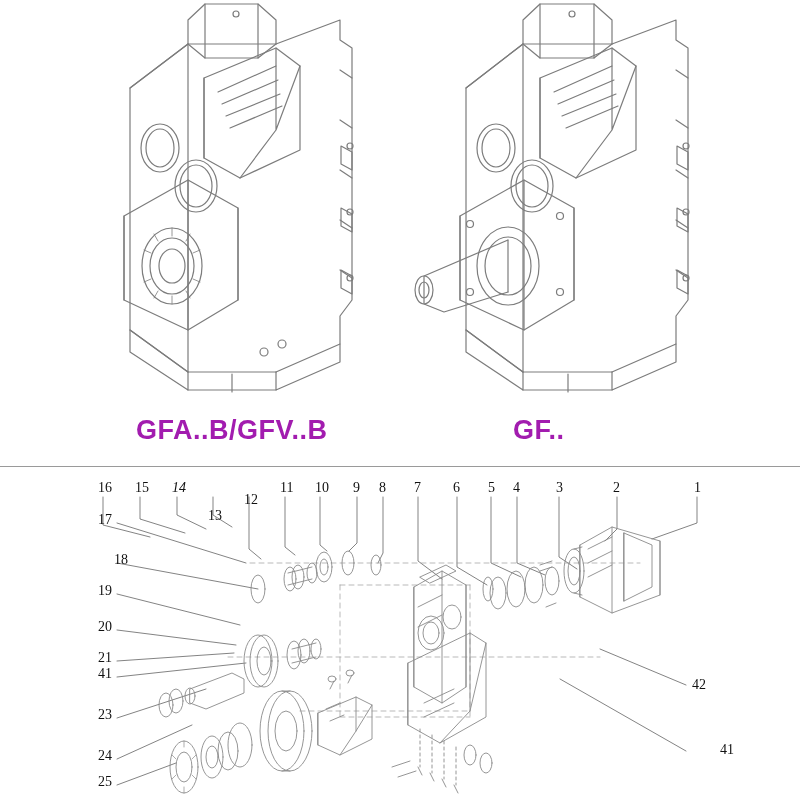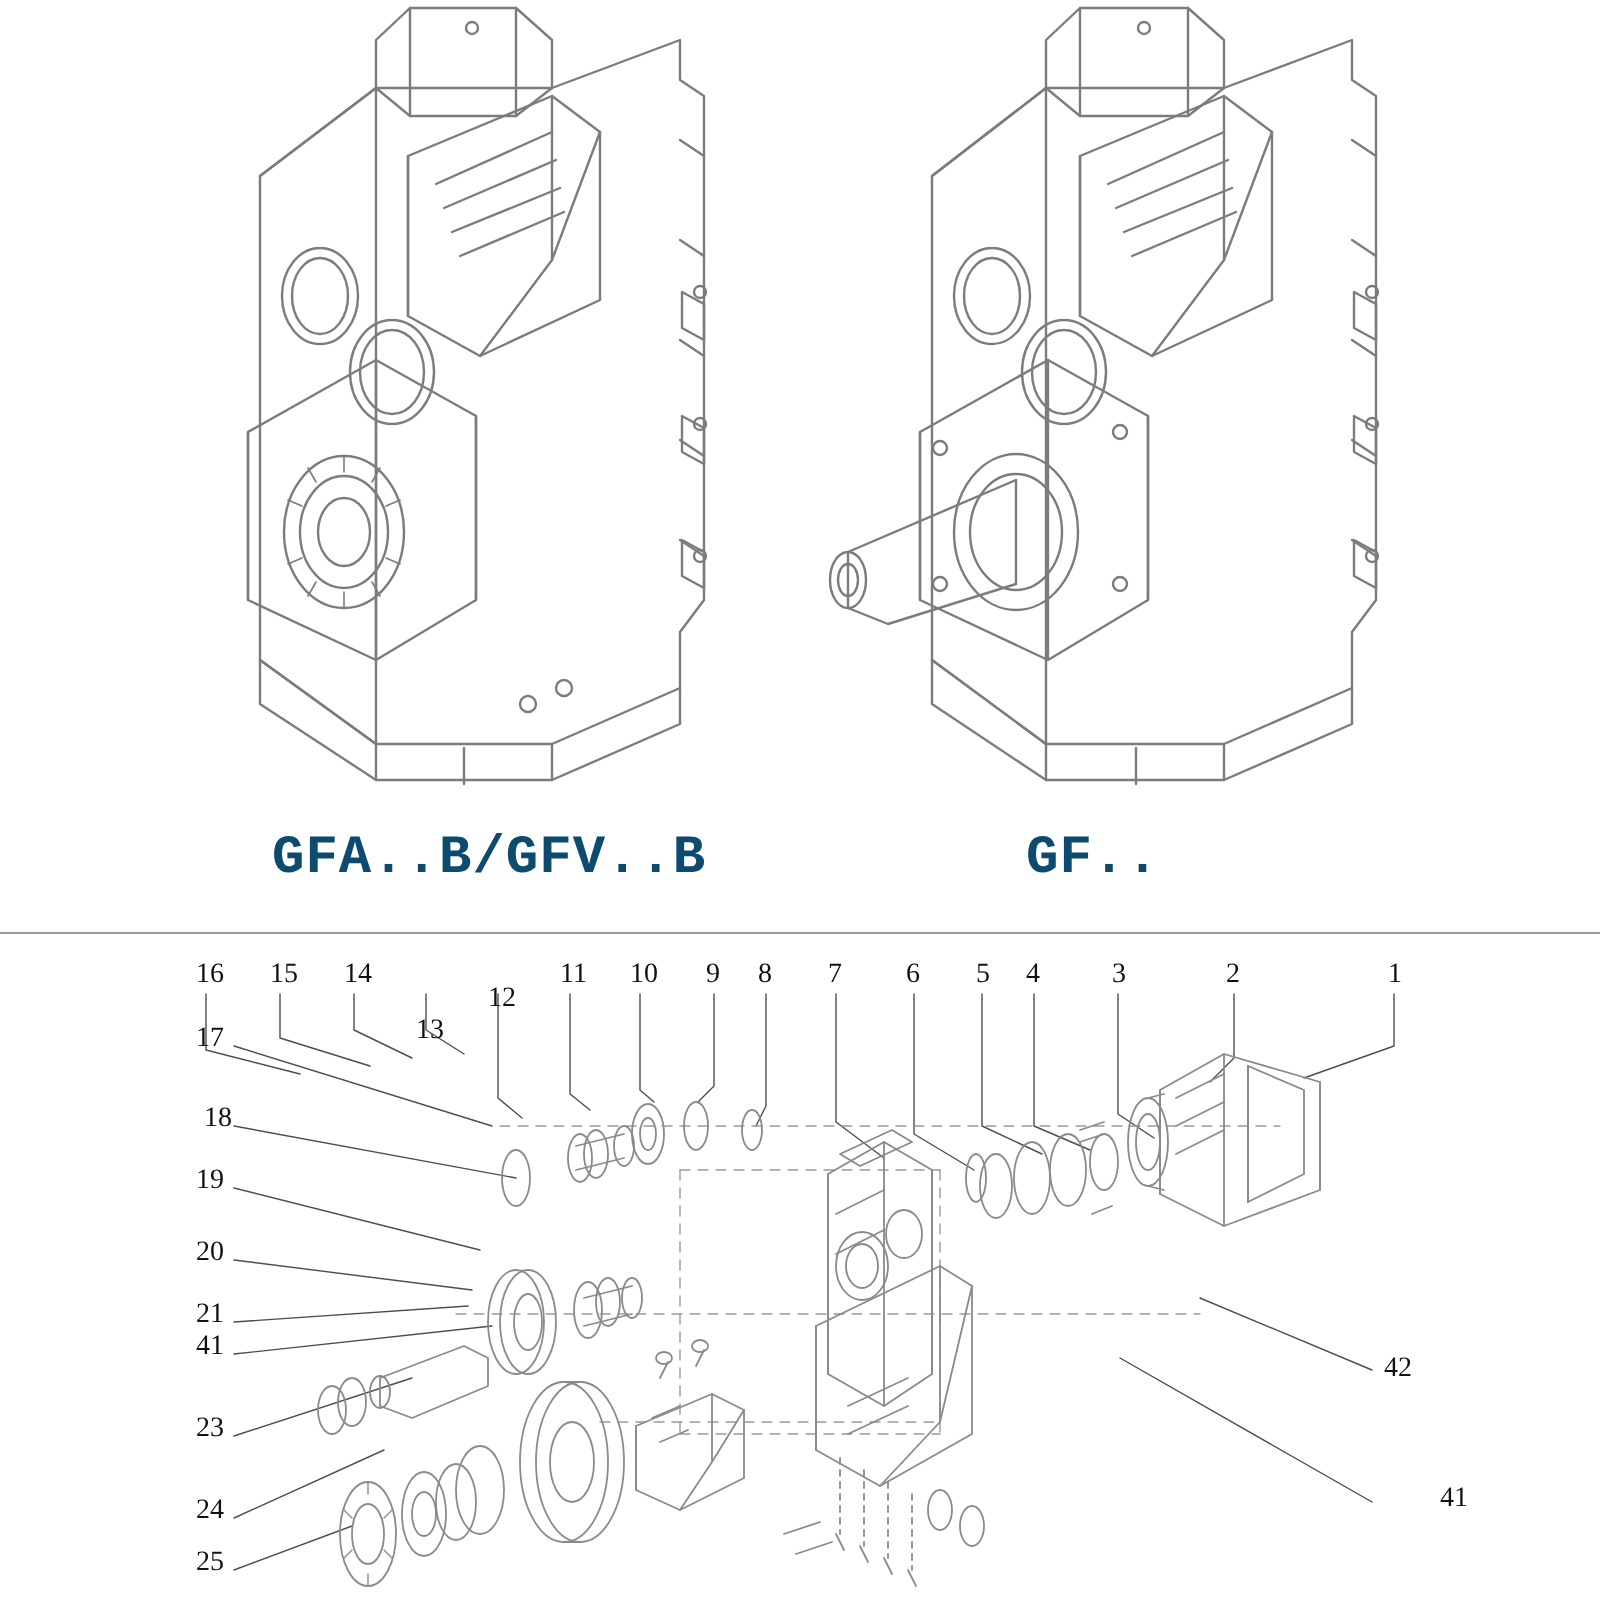--- a/index.html
+++ b/index.html
@@ -30,25 +30,25 @@
   }
   #caption-row {
     position: absolute;
     left: 0;
     top: 405px;
     width: 800px;
     height: 50px;
   }
   .caption {
     position: absolute;
-    font-family: Liberation Mono, monospace;
+    font-family: Liberation Sans, sans-serif;
     font-weight: bold;
     font-size: 27px;
     letter-spacing: 0.5px;
-    color: #0c4a6e;
+    color: #a21caf;
     white-space: nowrap;
   }
   #caption-left { left: 136px; top: 10px; }
   #caption-right { left: 513px; top: 10px; }
 
   
   #divider {
     position: absolute;
     left: 0;
     top: 466px;
@@ -332,37 +332,37 @@
         <g>
           <path d="M392 300 L410 294 M398 310 L416 304"></path>
           <ellipse cx="470" cy="288" rx="6" ry="10"></ellipse>
           <ellipse cx="486" cy="296" rx="6" ry="10"></ellipse>
         </g>
       </g>
     </svg>
 
     <div class="callout" style="left:98px;  top:14px;">16</div>
     <div class="callout" style="left:135px; top:14px;">15</div>
-    <div class="callout" style="left:172px; top:14px;">14</div>
+    <div class="callout" style="left:172px; top:14px;font-style:italic;">14</div>
     <div class="callout" style="left:208px; top:14px;margin-top:28px;">13</div>
     <div class="callout" style="left:244px; top:14px;margin-top:12px;">12</div>
     <div class="callout" style="left:280px; top:14px;">11</div>
     <div class="callout" style="left:315px; top:14px;">10</div>
     <div class="callout" style="left:353px; top:14px;">9</div>
     <div class="callout" style="left:379px; top:14px;">8</div>
     <div class="callout" style="left:414px; top:14px;">7</div>
     <div class="callout" style="left:453px; top:14px;">6</div>
     <div class="callout" style="left:488px; top:14px;">5</div>
     <div class="callout" style="left:513px; top:14px;">4</div>
     <div class="callout" style="left:556px; top:14px;">3</div>
     <div class="callout" style="left:613px; top:14px;">2</div>
     <div class="callout" style="left:694px; top:14px;">1</div>
 
     <div class="callout" style="left:98px; top:46px;">17</div>
-    <div class="callout" style="left:102px; top:86px;">18</div>
+    <div class="callout" style="left:114px; top:86px;">18</div>
     <div class="callout" style="left:98px; top:117px;">19</div>
     <div class="callout" style="left:98px; top:153px;">20</div>
     <div class="callout" style="left:98px; top:184px;">21</div>
     <div class="callout" style="left:98px; top:200px;">41</div>
     <div class="callout" style="left:98px; top:241px;">23</div>
     <div class="callout" style="left:98px; top:282px;">24</div>
     <div class="callout" style="left:98px; top:308px;text-align:center;">25</div>
 
     <div class="callout" style="left:692px; top:211px;">42</div>
     <div class="callout" style="left:692px; top:276px;margin-left:28px;">41</div>

